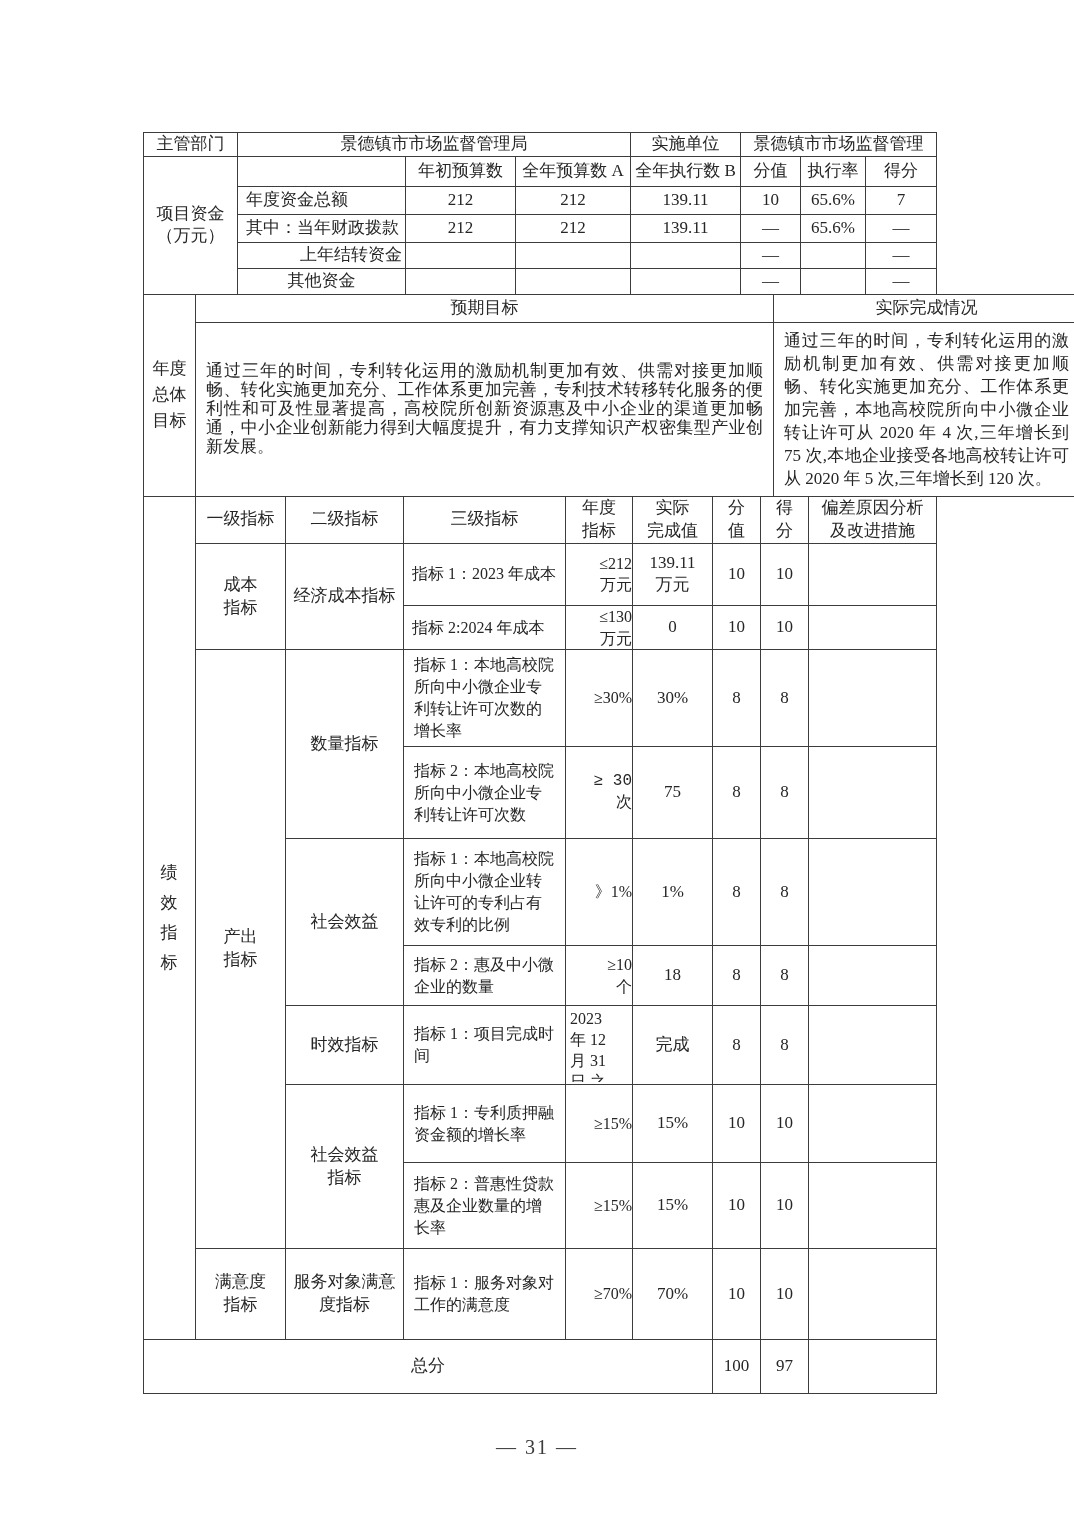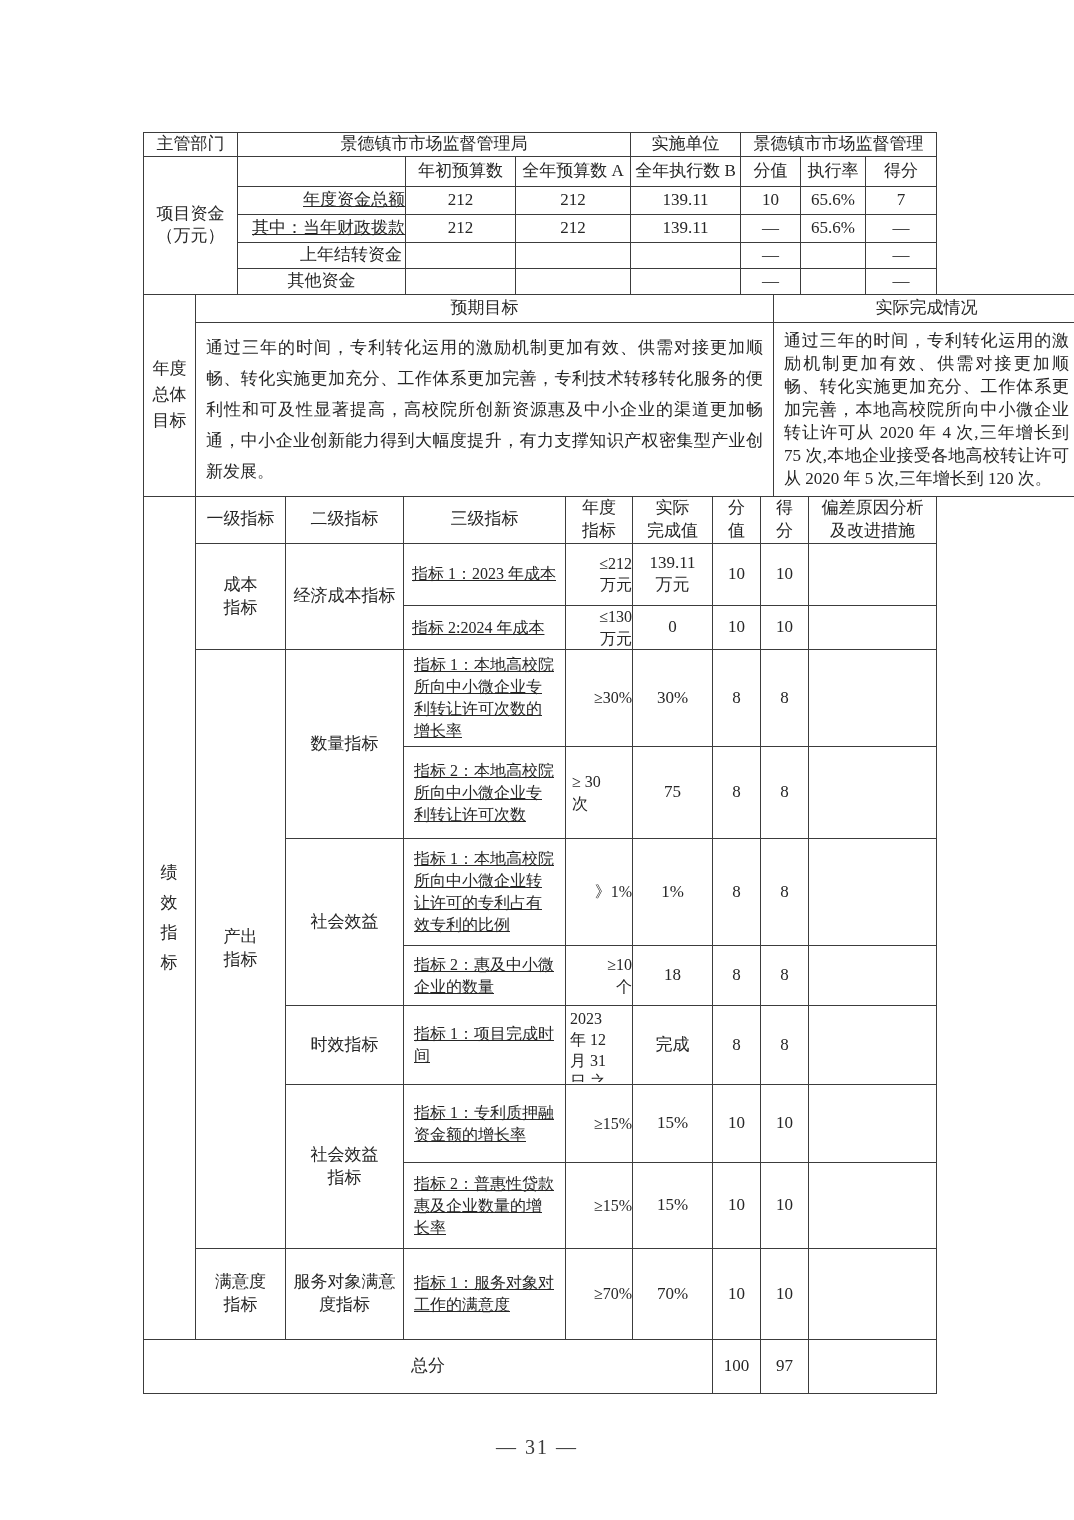--- a/index.html
+++ b/index.html
@@ -11,29 +11,29 @@
   }
   .sheet { position:absolute; left:143px; top:132px; width:793px; }
   table { border-collapse:collapse; table-layout:fixed; width:793px; }
   table.tb2, table.tb3 { margin-top:-1px; }
   td {
     border:1px solid #3c3c3c;
     font-size:17px; text-align:center; vertical-align:middle;
     overflow:hidden; line-height:1.35;
   }
   .pre { white-space:pre-line; }
-  .al { text-align:right; padding-left:8px;text-decoration:underline; }
+  .al { text-align:left; padding-left:8px; }
   .ar { text-align:right; padding-right:3px; }
-  .l3 { text-align:left; padding:4px 9px 4px 10px; font-size:16px; line-height:22px;text-decoration:underline; }
+  .l3 { text-align:left; padding:4px 9px 4px 10px; font-size:16px; line-height:22px; }
   .l3t { padding:4px 2px 4px 8px; }
   .para {
     text-align:justify; vertical-align:middle; padding:6px 10px;
     font-size:17px;
   }
-  .para-left { line-height:31px; }
+  .para-left { line-height:19px;font-family:Liberation Mono, monospace; }
   .para-right { line-height:23px; }
   .vlabel { line-height:30px; letter-spacing:1px; }
   .goal-label { line-height:26px; }
   .annual { font-size:16px;text-align:right; }
   .annual-clip { vertical-align:top; text-align:left; padding:2px 4px; }
   .clipbox { height:74px; overflow:hidden; line-height:21px; white-space:pre-line; }
   .num { font-size:17px; }
   .pageno {
     position:absolute; top:1436px; left:0; width:100%;
     text-align:center; font-size:20px; color:#3a3a3a; letter-spacing:2px;
@@ -195,21 +195,21 @@
       <td rowspan="2">数量指标</td>
       <td class="l3">指标 1：本地高校院所向中小微企业专利转让许可次数的增长率</td>
       <td class="annual">≥30%</td>
       <td>30%</td>
       <td>8</td>
       <td>8</td>
       <td></td>
     </tr>
     <tr style="height:92px">
       <td class="l3">指标 2：本地高校院所向中小微企业专利转让许可次数</td>
-      <td class="pre annual" style="text-align:left;padding-left:6px;">≥  30
+      <td class="pre annual" style="text-align:right;padding-left:6px;font-family:Liberation Mono, monospace;">≥  30
 次</td>
       <td>75</td>
       <td>8</td>
       <td>8</td>
       <td></td>
     </tr>
     <tr style="height:107px">
       <td rowspan="2">社会效益</td>
       <td class="l3">指标 1：本地高校院所向中小微企业转让许可的专利占有效专利的比例</td>
       <td class="annual">》1%</td>

